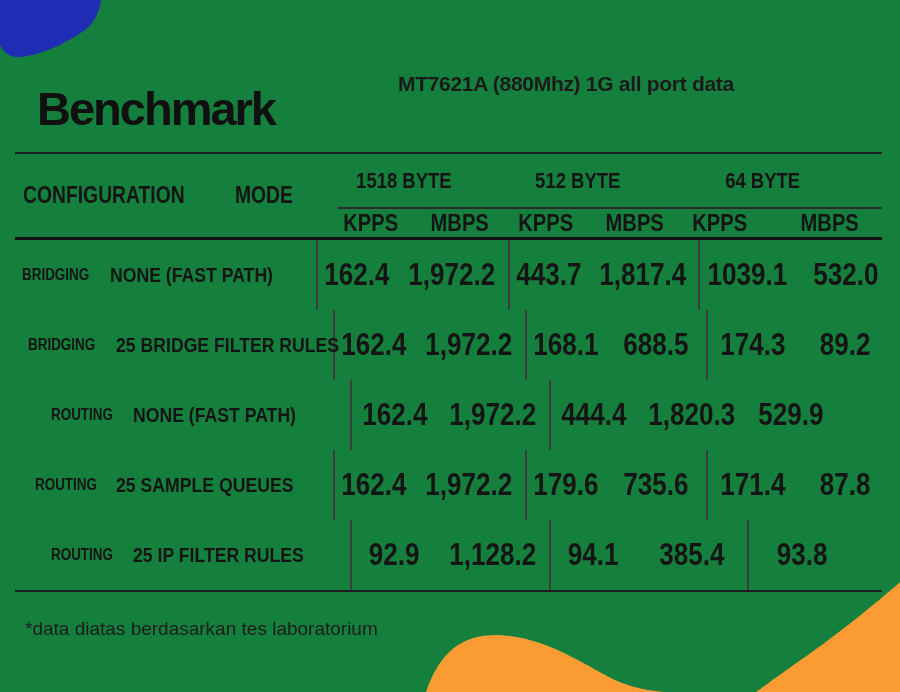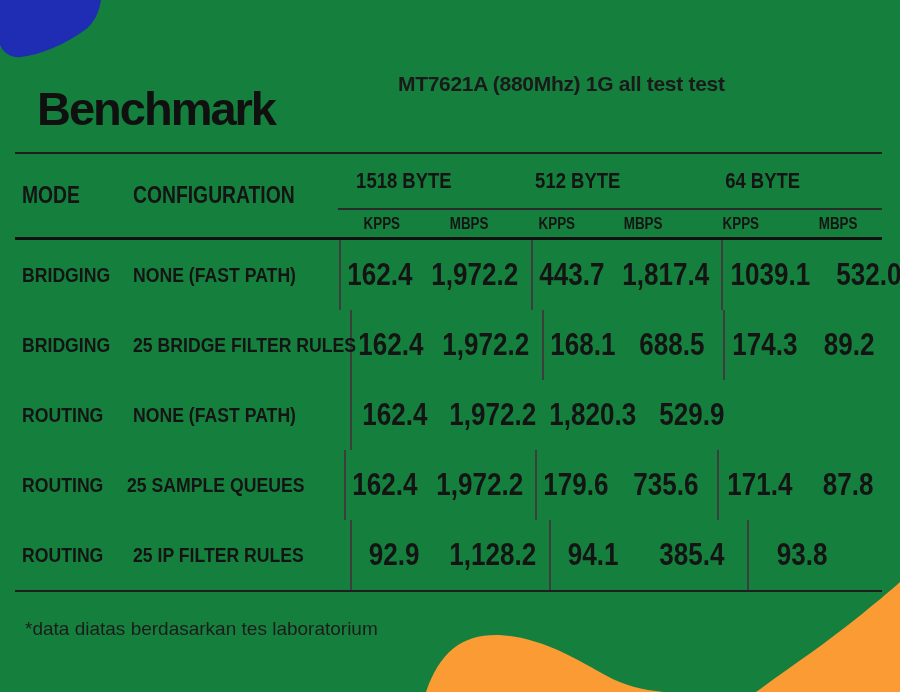--- a/index.html
+++ b/index.html
@@ -43,25 +43,25 @@
 
   .hgroup { display:flex; flex-direction:column; }
   .g1 { width:175px; } .g2 { width:174px; } .g3 { width:195px; }
   .glabel {
     height:56px; box-sizing:border-box; border-bottom:2px solid #2a2a2a;
     display:flex; align-items:center; justify-content:center;
     font-size:22px;
   }
   .glabel .cond { transform:translateX(-22px) scaleX(0.84); }
   .gsub { flex:1; display:flex; align-items:center; }
-  .gsub .cell { display:flex; justify-content:center; font-size:16px; }
+  .gsub .cell { display:flex; font-size:24px; }
 
   .tbody { border-bottom:2px solid #1e1e1e; }
   .trow { display:flex; height:70px; align-items:center; font-weight:bold; }
-  .trow .col-mode   { padding-left:7px; font-size:21px; }
+  .trow .col-mode   { padding-left:7px; font-size:16px;text-align:right; }
   .trow .col-config { padding-left:8px; font-size:21px; }
   .num  { display:flex; justify-content:center; font-size:31px; align-self:stretch; align-items:center;margin-left:12px; }
   .sep  { border-left:2px solid #3d3d3d; }
 
   .footnote {
     position:absolute; left:25px; top:618px;
     font-size:19px; color:#1c1c1c;
   }
 </style>
 </head>
@@ -72,30 +72,30 @@
   <svg class="blob-blue" width="110" height="60" viewBox="0 0 110 60">
     <path d="M0 0 H101 C99 13 94 23 85 30 C66 44 40 55 21 57 C11 58 3 53 0 45 Z" fill="#1F2DB5"></path>
   </svg>
 
   <svg class="wave-orange" width="900" height="115" viewBox="0 0 900 115">
     <path d="M426 115 C440 74 463 57 499 58 C541 60 576 82 607 99 C623 108 643 113 663 115 Z" fill="#FA9C33"></path>
     <path d="M756 115 C789 91 826 66 857 41 C873 28 889 15 900 5 L900 115 Z" fill="#FA9C33"></path>
   </svg>
 
   <h1 class="title">Benchmark</h1>
-  <div class="subtitle">MT7621A (880Mhz) 1G all test test</div>
+  <div class="subtitle">MT7621A (880Mhz) 1G all port data</div>
 
   <div class="table">
 
     <div class="thead">
+      <div class="cell col-config head-flat">
+        <span class="cond-l">CONFIGURATION</span>
+      </div>
       <div class="cell col-mode head-flat">
         <span class="cond-l">MODE</span>
-      </div>
-      <div class="cell col-config head-flat">
-        <span class="cond-l">CONFIGURATION</span>
       </div>
 
       <div class="hgroup g1">
         <div class="glabel">
           <span class="cond">1518 BYTE</span>
         </div>
         <div class="gsub">
           <div class="cell w-k1">
               <span class="cond">KPPS</span>
             </div>
@@ -184,20 +184,23 @@
 
       <div class="trow">
         <div class="cell col-mode"><span class="cond-l">ROUTING</span></div>
         <div class="cell col-config"><span class="cond-l">NONE (FAST PATH)</span></div>
         <div class="cell num sep w-k1">
             <span class="cond">162.4</span>
           </div>
         <div class="cell num w-m1">
             <span class="cond">1,972.2</span>
           </div>
+        <div class="cell num sep w-k2">
+            <span class="cond">444.4</span>
+          </div>
         <div class="cell num w-m2">
             <span class="cond">1,820.3</span>
           </div>
         <div class="cell num w-m3">
             <span class="cond">529.9</span>
           </div>
       </div>
 
       <div class="trow">
         <div class="cell col-mode"><span class="cond-l">ROUTING</span></div>

